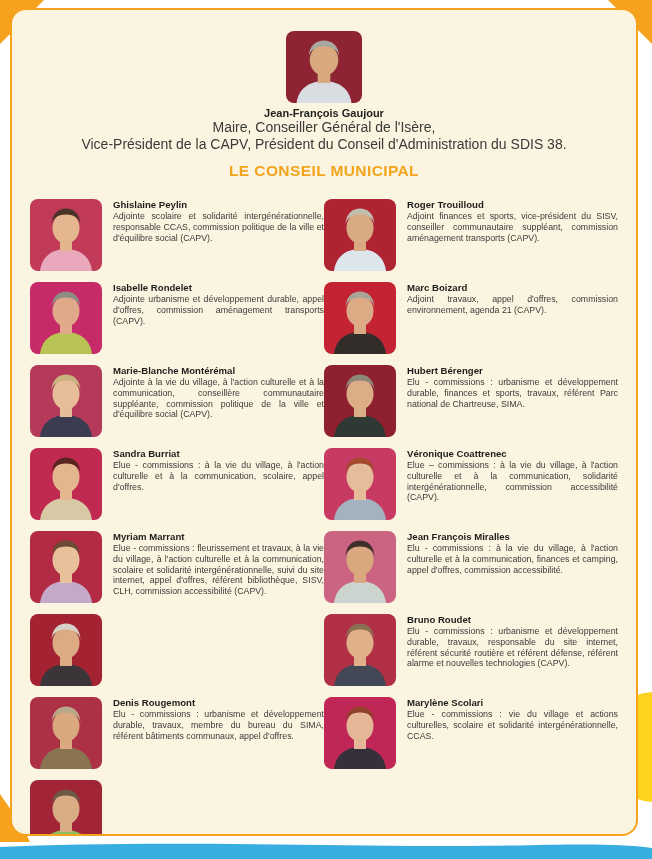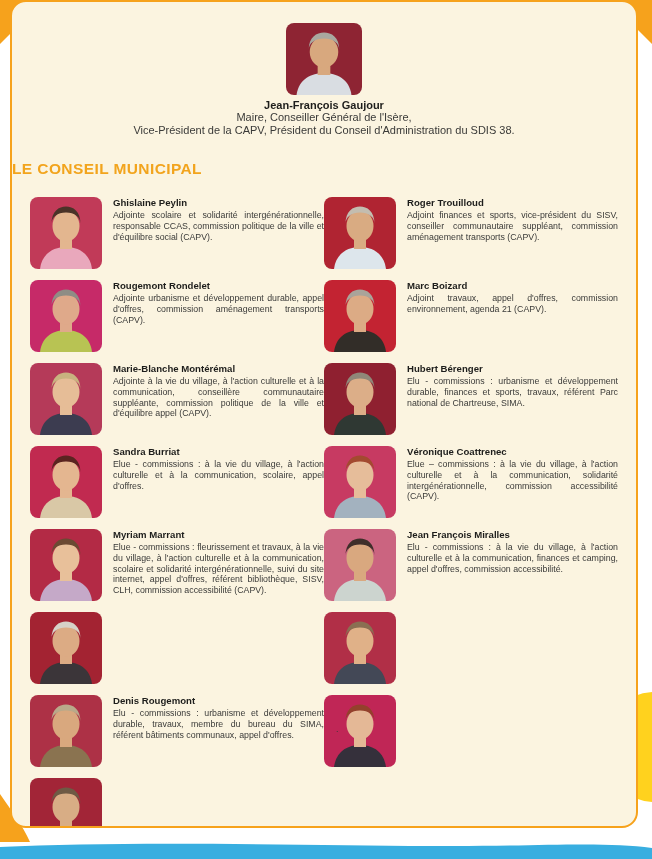--- a/index.html
+++ b/index.html
@@ -13,33 +13,33 @@
   .corner-tl{position:absolute;top:0;left:0;width:0;height:0;z-index:1;
     border-top:44px solid var(--border-orange,#F6A21C);border-right:44px solid transparent;}
   .corner-tr{position:absolute;top:0;right:0;width:0;height:0;z-index:1;
     border-top:44px solid var(--border-orange,#F6A21C);border-left:44px solid transparent;}
   .wedge-bl{position:absolute;left:0;top:794px;z-index:1;}
   .circle-br{position:absolute;top:692px;right:-58px;width:110px;height:110px;border-radius:50%;
     background:var(--accent-yellow,#FFD21E);z-index:1;}
   .bottom-wave{position:absolute;left:0;bottom:0;width:652px;height:22px;z-index:1;}
   
   .sheet{
-    position:absolute;left:10px;top:0;width:628px;height:828px;box-sizing:border-box;
+    position:absolute;left:10px;top:8px;width:628px;height:828px;box-sizing:border-box;
     background:var(--sheet-bg,#FBF4E0);
     border:2.5px solid var(--border-orange,#F6A21C);
     border-radius:16px;z-index:2;overflow:hidden;
   }
   
   .mayor-section{text-align:center;padding-top:21px;}
   .mayor-photo{width:76px;height:72px;margin:0 auto;border-radius:8px;overflow:hidden;}
   .portrait{display:block;width:100%;height:100%;}
   .mayor-name{display:block;font-weight:bold;font-size:11px;color:#1d1d1b;margin-top:4px;}
-  .mayor-line{display:block;font-size:11px;color:#3a3a38;line-height:1.2;}
-  .page-title{font-weight:bold;font-size:15.5px;letter-spacing:.4px;
-    color:var(--title-orange,#F2A41D);margin-top:23px;}
+  .mayor-line{display:block;font-size:14px;color:#3a3a38;line-height:1.2;}
+  .page-title{text-align:center;font-weight:bold;font-size:15.5px;letter-spacing:.4px;
+    color:var(--title-orange,#F2A41D);margin-top:9px;}
   
   .columns{display:flex;gap:0;padding:0 18px;margin-top:19px;}
   .col{width:50%;}
   .member-card{display:flex;gap:11px;height:72px;margin-bottom:11px;}
   .member-photo{flex:0 0 72px;width:72px;height:72px;border-radius:8px;overflow:hidden;}
   .member-text{flex:1;font-size:8.8px;color:#3a3a38;text-align:justify;line-height:1.22;overflow:visible;}
   .member-name{display:block;font-weight:bold;font-size:9.6px;color:#1d1d1b;text-align:left;margin-bottom:1px;}
   .stray-mark{position:absolute;left:324px;top:722px;font-size:9px;color:#3a3a38;}
 </style>
 </head>
@@ -94,35 +94,35 @@
     <div class="member-photo" style="--bg: #c62a68; --shirt: #b8c353; --skin: #dfa98a; --hair: #8f8d85;">
       <svg class="portrait" viewBox="0 0 72 72" preserveAspectRatio="none">
         <rect width="72" height="72" fill="var(--bg,#b02432)"></rect>
         <path d="M10 72 C12 56 24 50 36 50 C48 50 60 56 62 72 Z" fill="var(--shirt,#ccc)"></path>
         <rect x="30" y="38" width="12" height="14" fill="var(--skin,#d8a87e)"></rect>
         <ellipse cx="36" cy="29" rx="13.5" ry="15.5" fill="var(--skin,#d8a87e)"></ellipse>
         <path d="M21.5 27 C21.5 14 29 9.5 36 9.5 C43 9.5 50.5 14 50.5 27 C50.5 20 44.5 15.5 36 15.5 C27.5 15.5 21.5 20 21.5 27 Z" fill="var(--hair,#555)"></path>
       </svg>
     </div>
     <div class="member-text">
-      <span class="member-name">Rougemont Rondelet</span><span class="member-description">Adjointe urbanisme et développement durable, appel d'offres, commission aménagement transports (CAPV).</span>
+      <span class="member-name">Isabelle Rondelet</span><span class="member-description">Adjointe urbanisme et développement durable, appel d'offres, commission aménagement transports (CAPV).</span>
     </div>
   </div>
         <div class="member-card">
     <div class="member-photo" style="--bg: #b53a59; --shirt: #3c3c50; --skin: #e6bd97; --hair: #c8b27f;">
       <svg class="portrait" viewBox="0 0 72 72" preserveAspectRatio="none">
         <rect width="72" height="72" fill="var(--bg,#b02432)"></rect>
         <path d="M10 72 C12 56 24 50 36 50 C48 50 60 56 62 72 Z" fill="var(--shirt,#ccc)"></path>
         <rect x="30" y="38" width="12" height="14" fill="var(--skin,#d8a87e)"></rect>
         <ellipse cx="36" cy="29" rx="13.5" ry="15.5" fill="var(--skin,#d8a87e)"></ellipse>
         <path d="M21.5 27 C21.5 14 29 9.5 36 9.5 C43 9.5 50.5 14 50.5 27 C50.5 20 44.5 15.5 36 15.5 C27.5 15.5 21.5 20 21.5 27 Z" fill="var(--hair,#555)"></path>
       </svg>
     </div>
     <div class="member-text">
-      <span class="member-name">Marie-Blanche Montérémal</span><span class="member-description">Adjointe à la vie du village, à l'action culturelle et à la communication, conseillère communautaire suppléante, commission politique de la ville et d'équilibre appel (CAPV).</span>
+      <span class="member-name">Marie-Blanche Montérémal</span><span class="member-description">Adjointe à la vie du village, à l'action culturelle et à la communication, conseillère communautaire suppléante, commission politique de la ville et d'équilibre social (CAPV).</span>
     </div>
   </div>
         <div class="member-card">
     <div class="member-photo" style="--bg: #c12a50; --shirt: #d9c8a6; --skin: #e4b690; --hair: #5a2420;">
       <svg class="portrait" viewBox="0 0 72 72" preserveAspectRatio="none">
         <rect width="72" height="72" fill="var(--bg,#b02432)"></rect>
         <path d="M10 72 C12 56 24 50 36 50 C48 50 60 56 62 72 Z" fill="var(--shirt,#ccc)"></path>
         <rect x="30" y="38" width="12" height="14" fill="var(--skin,#d8a87e)"></rect>
         <ellipse cx="36" cy="29" rx="13.5" ry="15.5" fill="var(--skin,#d8a87e)"></ellipse>
         <path d="M21.5 27 C21.5 14 29 9.5 36 9.5 C43 9.5 50.5 14 50.5 27 C50.5 20 44.5 15.5 36 15.5 C27.5 15.5 21.5 20 21.5 27 Z" fill="var(--hair,#555)"></path>
@@ -257,29 +257,35 @@
         <div class="member-card">
     <div class="member-photo" style="--bg: #b12f47; --shirt: #434856; --skin: #e0b188; --hair: #8a6f52;">
       <svg class="portrait" viewBox="0 0 72 72" preserveAspectRatio="none">
         <rect width="72" height="72" fill="var(--bg,#b02432)"></rect>
         <path d="M10 72 C12 56 24 50 36 50 C48 50 60 56 62 72 Z" fill="var(--shirt,#ccc)"></path>
         <rect x="30" y="38" width="12" height="14" fill="var(--skin,#d8a87e)"></rect>
         <ellipse cx="36" cy="29" rx="13.5" ry="15.5" fill="var(--skin,#d8a87e)"></ellipse>
         <path d="M21.5 27 C21.5 14 29 9.5 36 9.5 C43 9.5 50.5 14 50.5 27 C50.5 20 44.5 15.5 36 15.5 C27.5 15.5 21.5 20 21.5 27 Z" fill="var(--hair,#555)"></path>
       </svg>
     </div>
+    <div class="member-text">
+      <span class="member-name">Bruno Roudet</span><span class="member-description">Elu - commissions : urbanisme et développement durable, travaux, responsable du site internet, référent sécurité routière et référent défense, référent alarme et nouvelles technologies (CAPV).</span>
+    </div>
   </div>
         <div class="member-card">
     <div class="member-photo" style="--bg: #c02656; --shirt: #35303b; --skin: #e4b896; --hair: #93412c;">
       <svg class="portrait" viewBox="0 0 72 72" preserveAspectRatio="none">
         <rect width="72" height="72" fill="var(--bg,#b02432)"></rect>
         <path d="M10 72 C12 56 24 50 36 50 C48 50 60 56 62 72 Z" fill="var(--shirt,#ccc)"></path>
         <rect x="30" y="38" width="12" height="14" fill="var(--skin,#d8a87e)"></rect>
         <ellipse cx="36" cy="29" rx="13.5" ry="15.5" fill="var(--skin,#d8a87e)"></ellipse>
         <path d="M21.5 27 C21.5 14 29 9.5 36 9.5 C43 9.5 50.5 14 50.5 27 C50.5 20 44.5 15.5 36 15.5 C27.5 15.5 21.5 20 21.5 27 Z" fill="var(--hair,#555)"></path>
       </svg>
+    </div>
+    <div class="member-text">
+      <span class="member-name">Marylène Scolari</span><span class="member-description">Elue - commissions : vie du village et actions culturelles, scolaire et solidarité intergénérationnelle, CCAS.</span>
     </div>
   </div>
       </div>
   </div>
 
   <span class="stray-mark">.</span>
 </div>
 
 </body></html>

